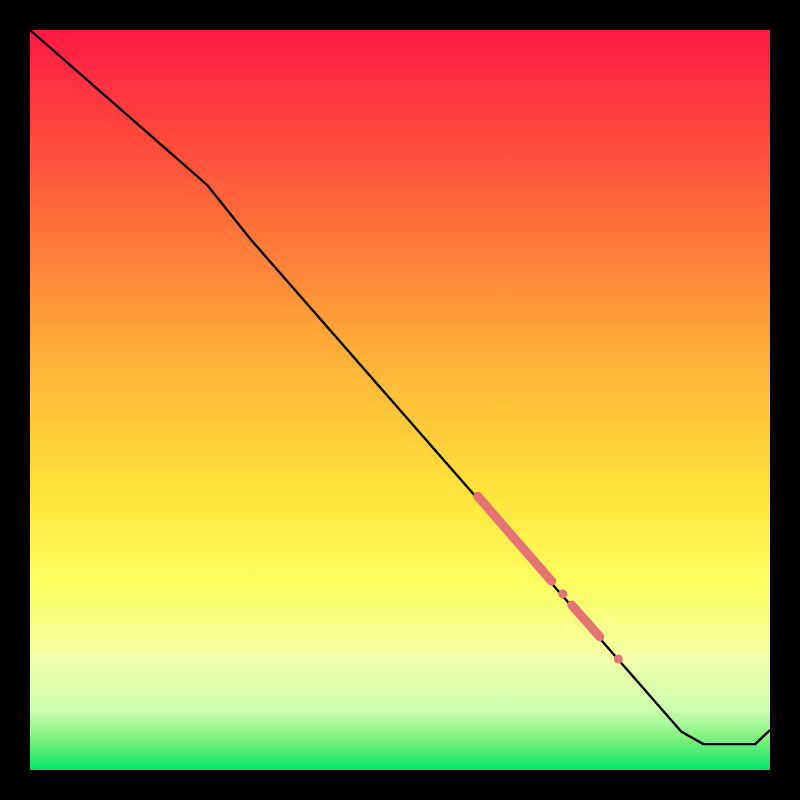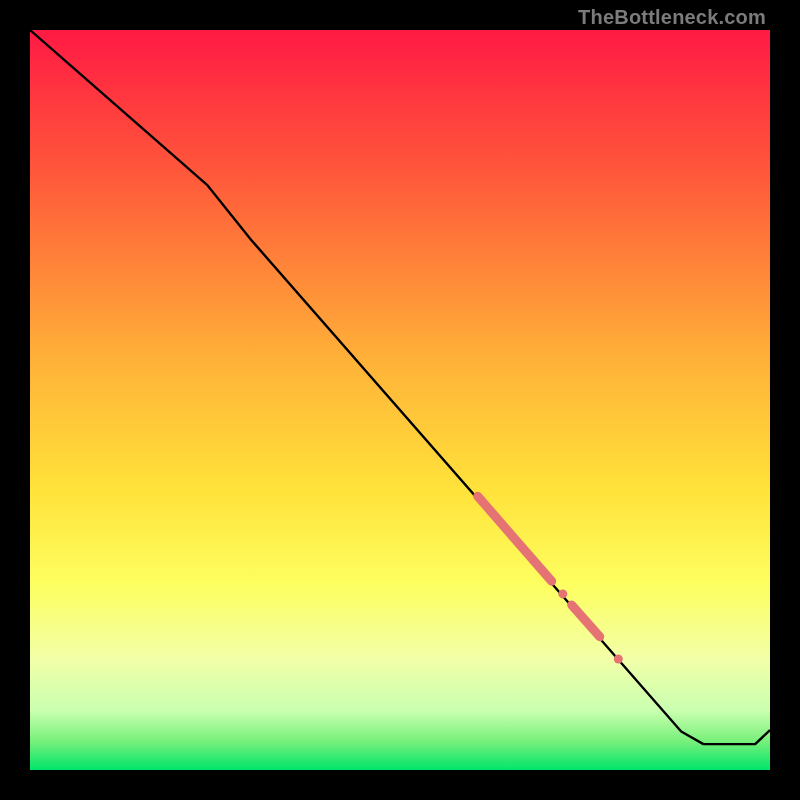--- a/index.html
+++ b/index.html
@@ -26,21 +26,20 @@
     font-weight: bold;
     color: #7b7b7b;
     letter-spacing: 0.2px;
   }
   svg { display: block; }
 </style>
 </head>
 <body>
 
 <div class="frame">
-  <div class="watermark">TheBottleneck.com</div>
   <div class="plot">
     <svg id="plot-svg" width="740" height="740" viewBox="0 0 740 740">
         <defs>
           <linearGradient id="bg-grad" x1="0" y1="0" x2="0" y2="1">
             <stop offset="0%" stop-color="#ff1a44"></stop>
             <stop offset="20%" stop-color="#ff5a3a"></stop>
             <stop offset="45%" stop-color="#ffb338"></stop>
             <stop offset="62%" stop-color="#ffe23a"></stop>
             <stop offset="75%" stop-color="#fdff60"></stop>
             <stop offset="85%" stop-color="#f2ffa8"></stop>

